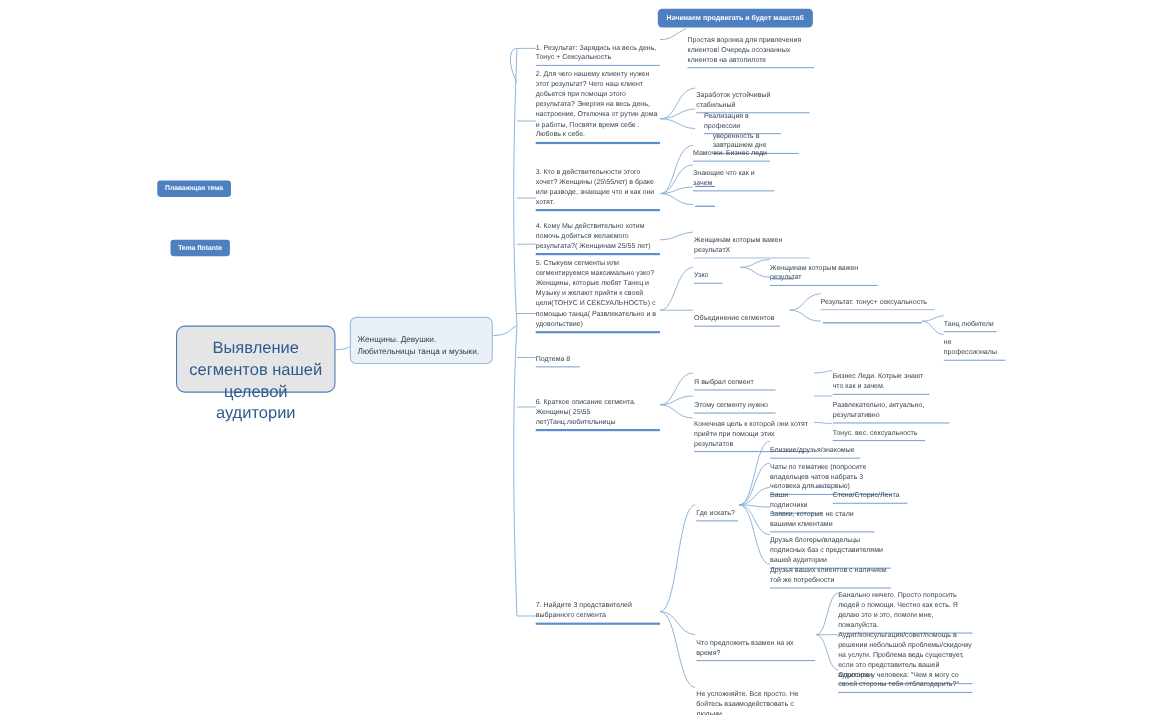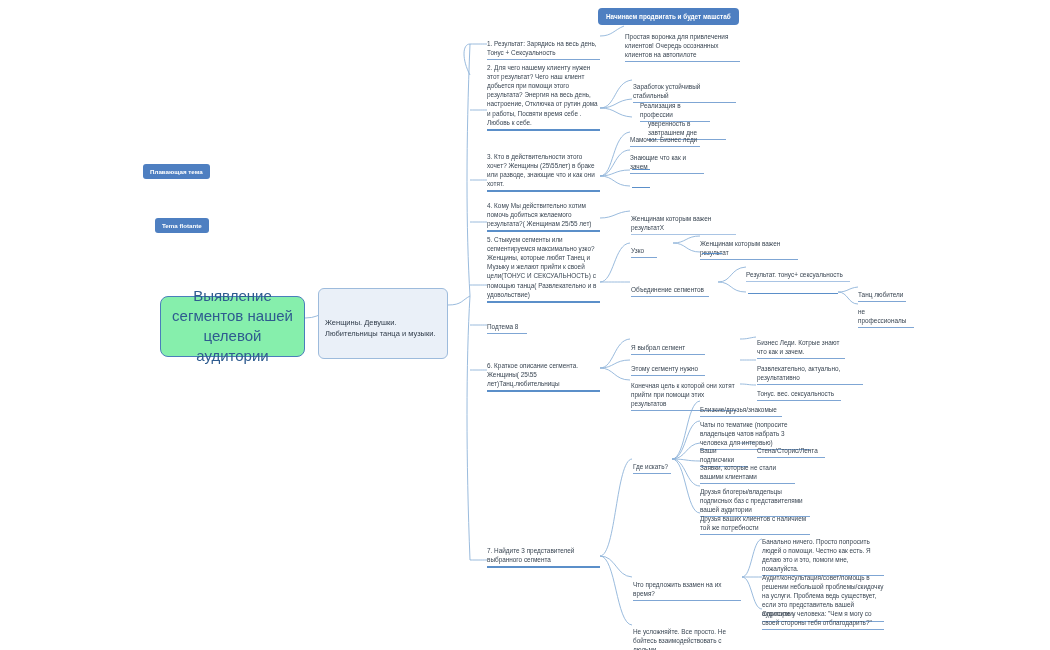--- a/index.html
+++ b/index.html
@@ -20,38 +20,38 @@
     position: absolute; left: 0; top: 0;
     width: 1050px; height: 650px;
     pointer-events: none;
   }
   .node {
     position: absolute;
     box-sizing: border-box;
   }
   
   .root {
-    background: #86efac;
+    background: #e5e5e5;
     border: 1.5px solid #4a7ebb;
     border-radius: 8px;
     text-align: center;
     color: #2e5b8f;
     font-size: 15px;
     line-height: 1.32;
     padding: 10px 10px 11px 10px;
-    display: flex; align-items: center; justify-content: center;
+    display: flex; align-items: flex-start; justify-content: center;
   }
   
   .boxed {
     background: #eaf0f8;
     border: 1px solid #9dbbdc;
     border-radius: 6px;
     font-size: 7.5px;
     line-height: 1.45;
-    padding: 18px 6px;
+    padding: 4px 6px;
     color: #2f3b49;
   }
   
   .ul {
     font-size: 6.4px;
     line-height: 1.42;
     color: #3a4653;
     padding-bottom: 2px;
     border-bottom: 1.6px solid #7fa6d4;
     white-space: pre-line;

